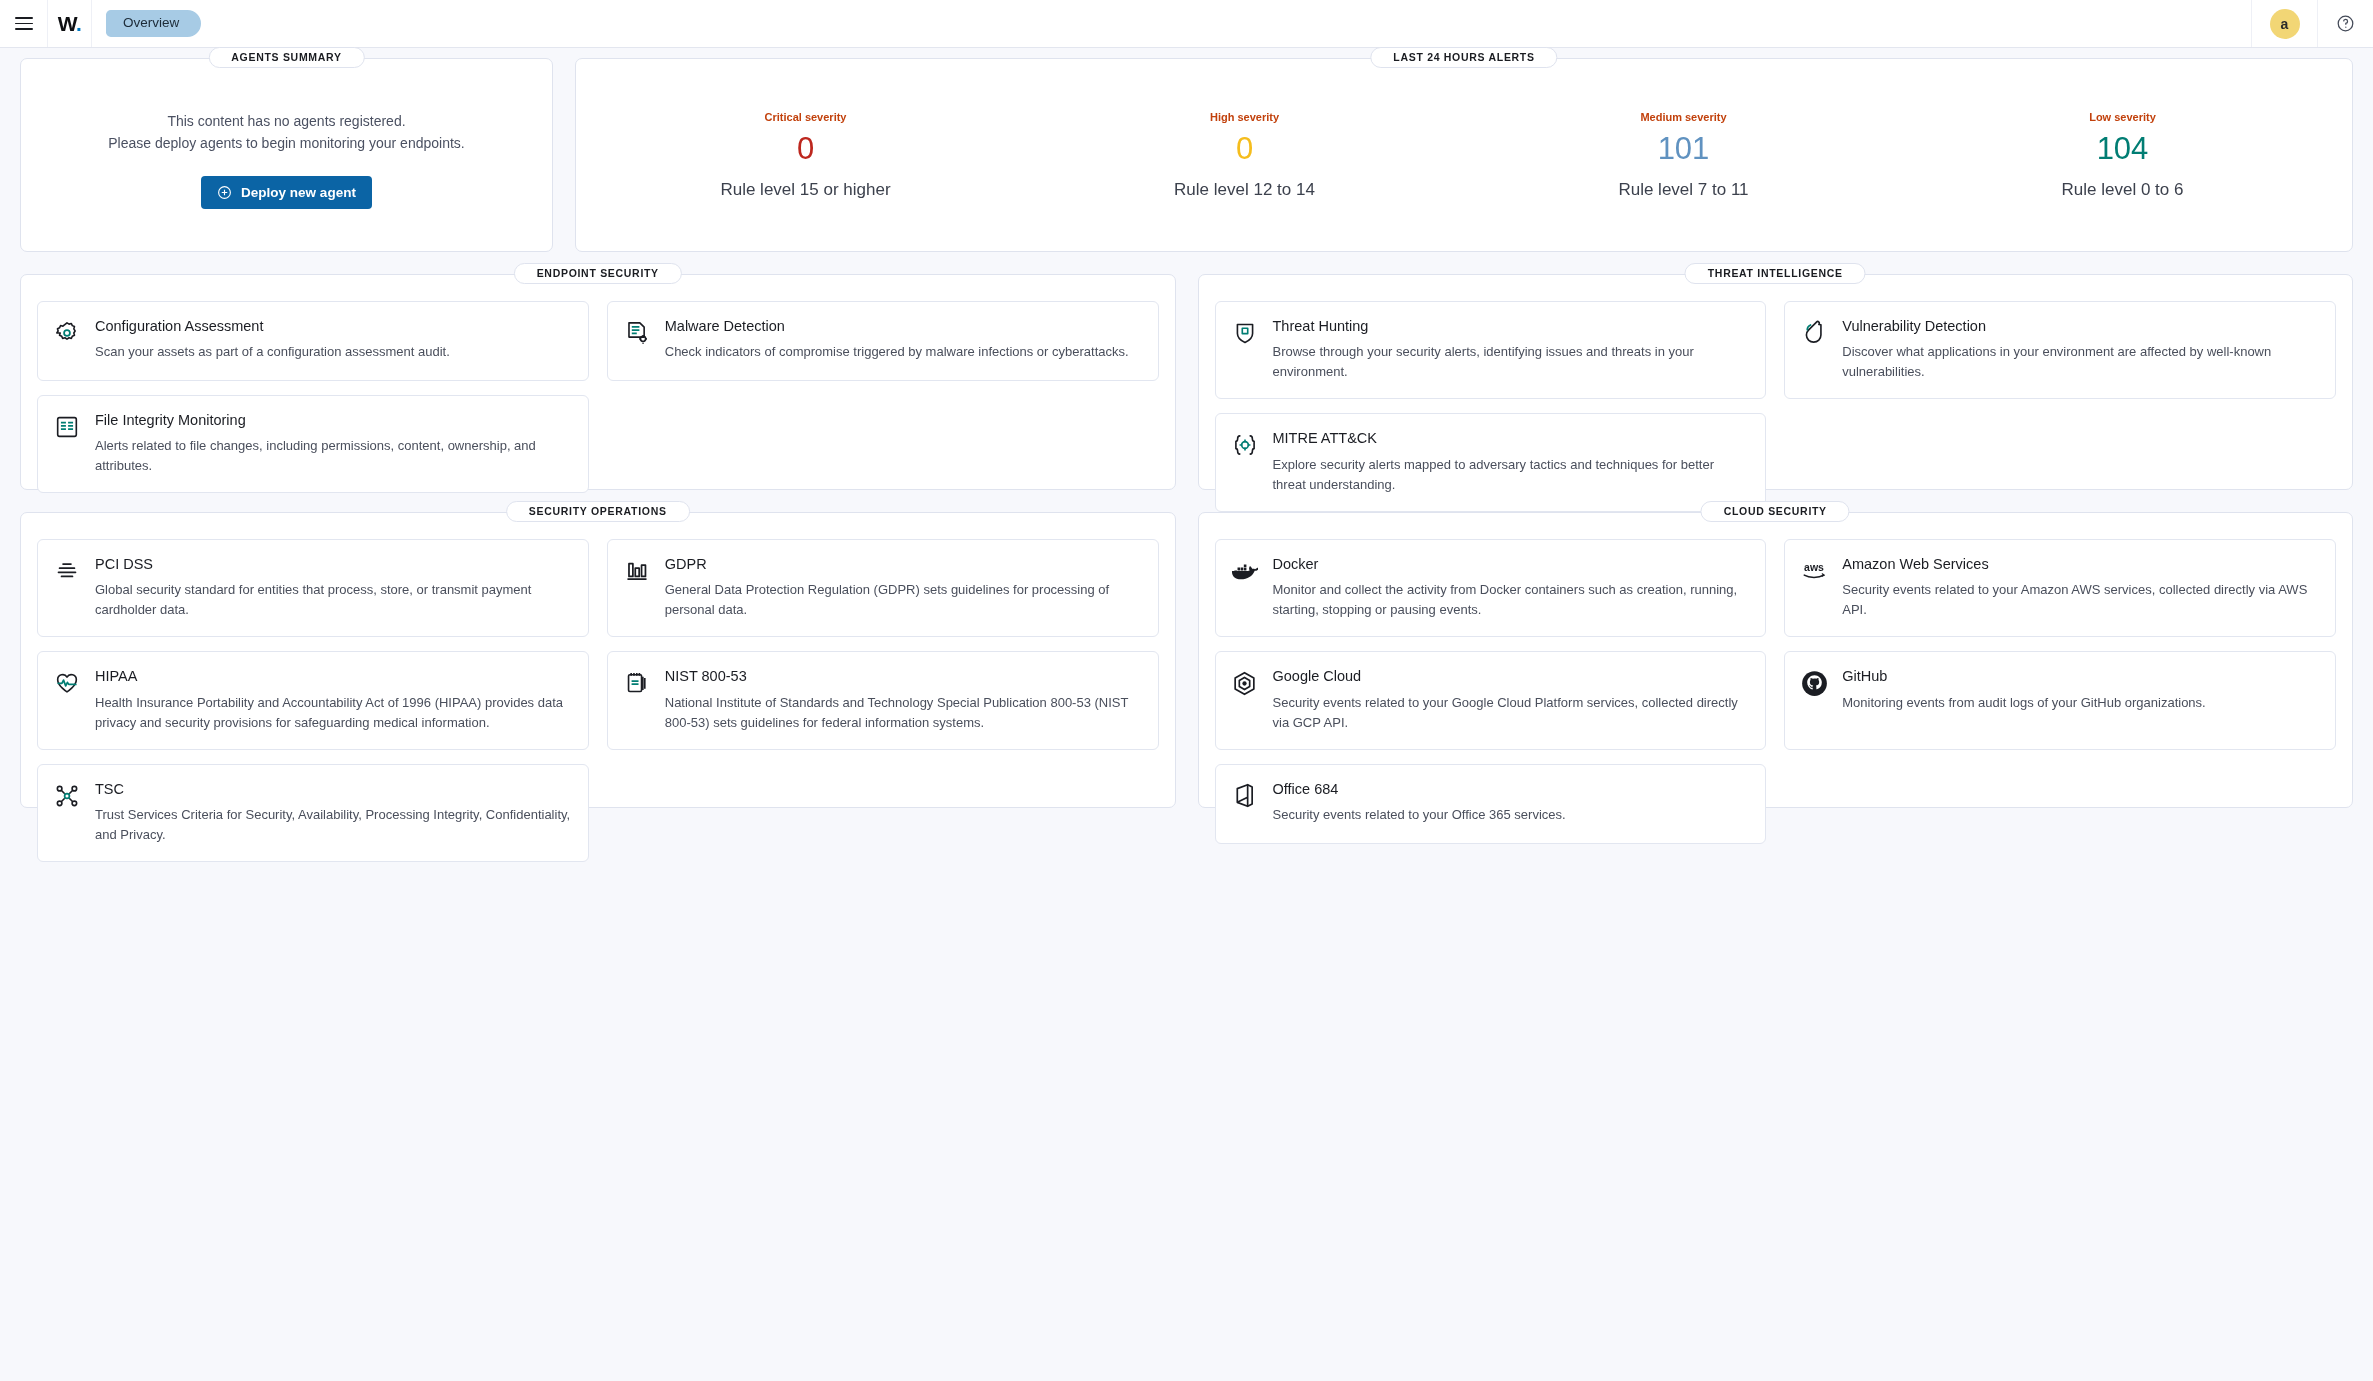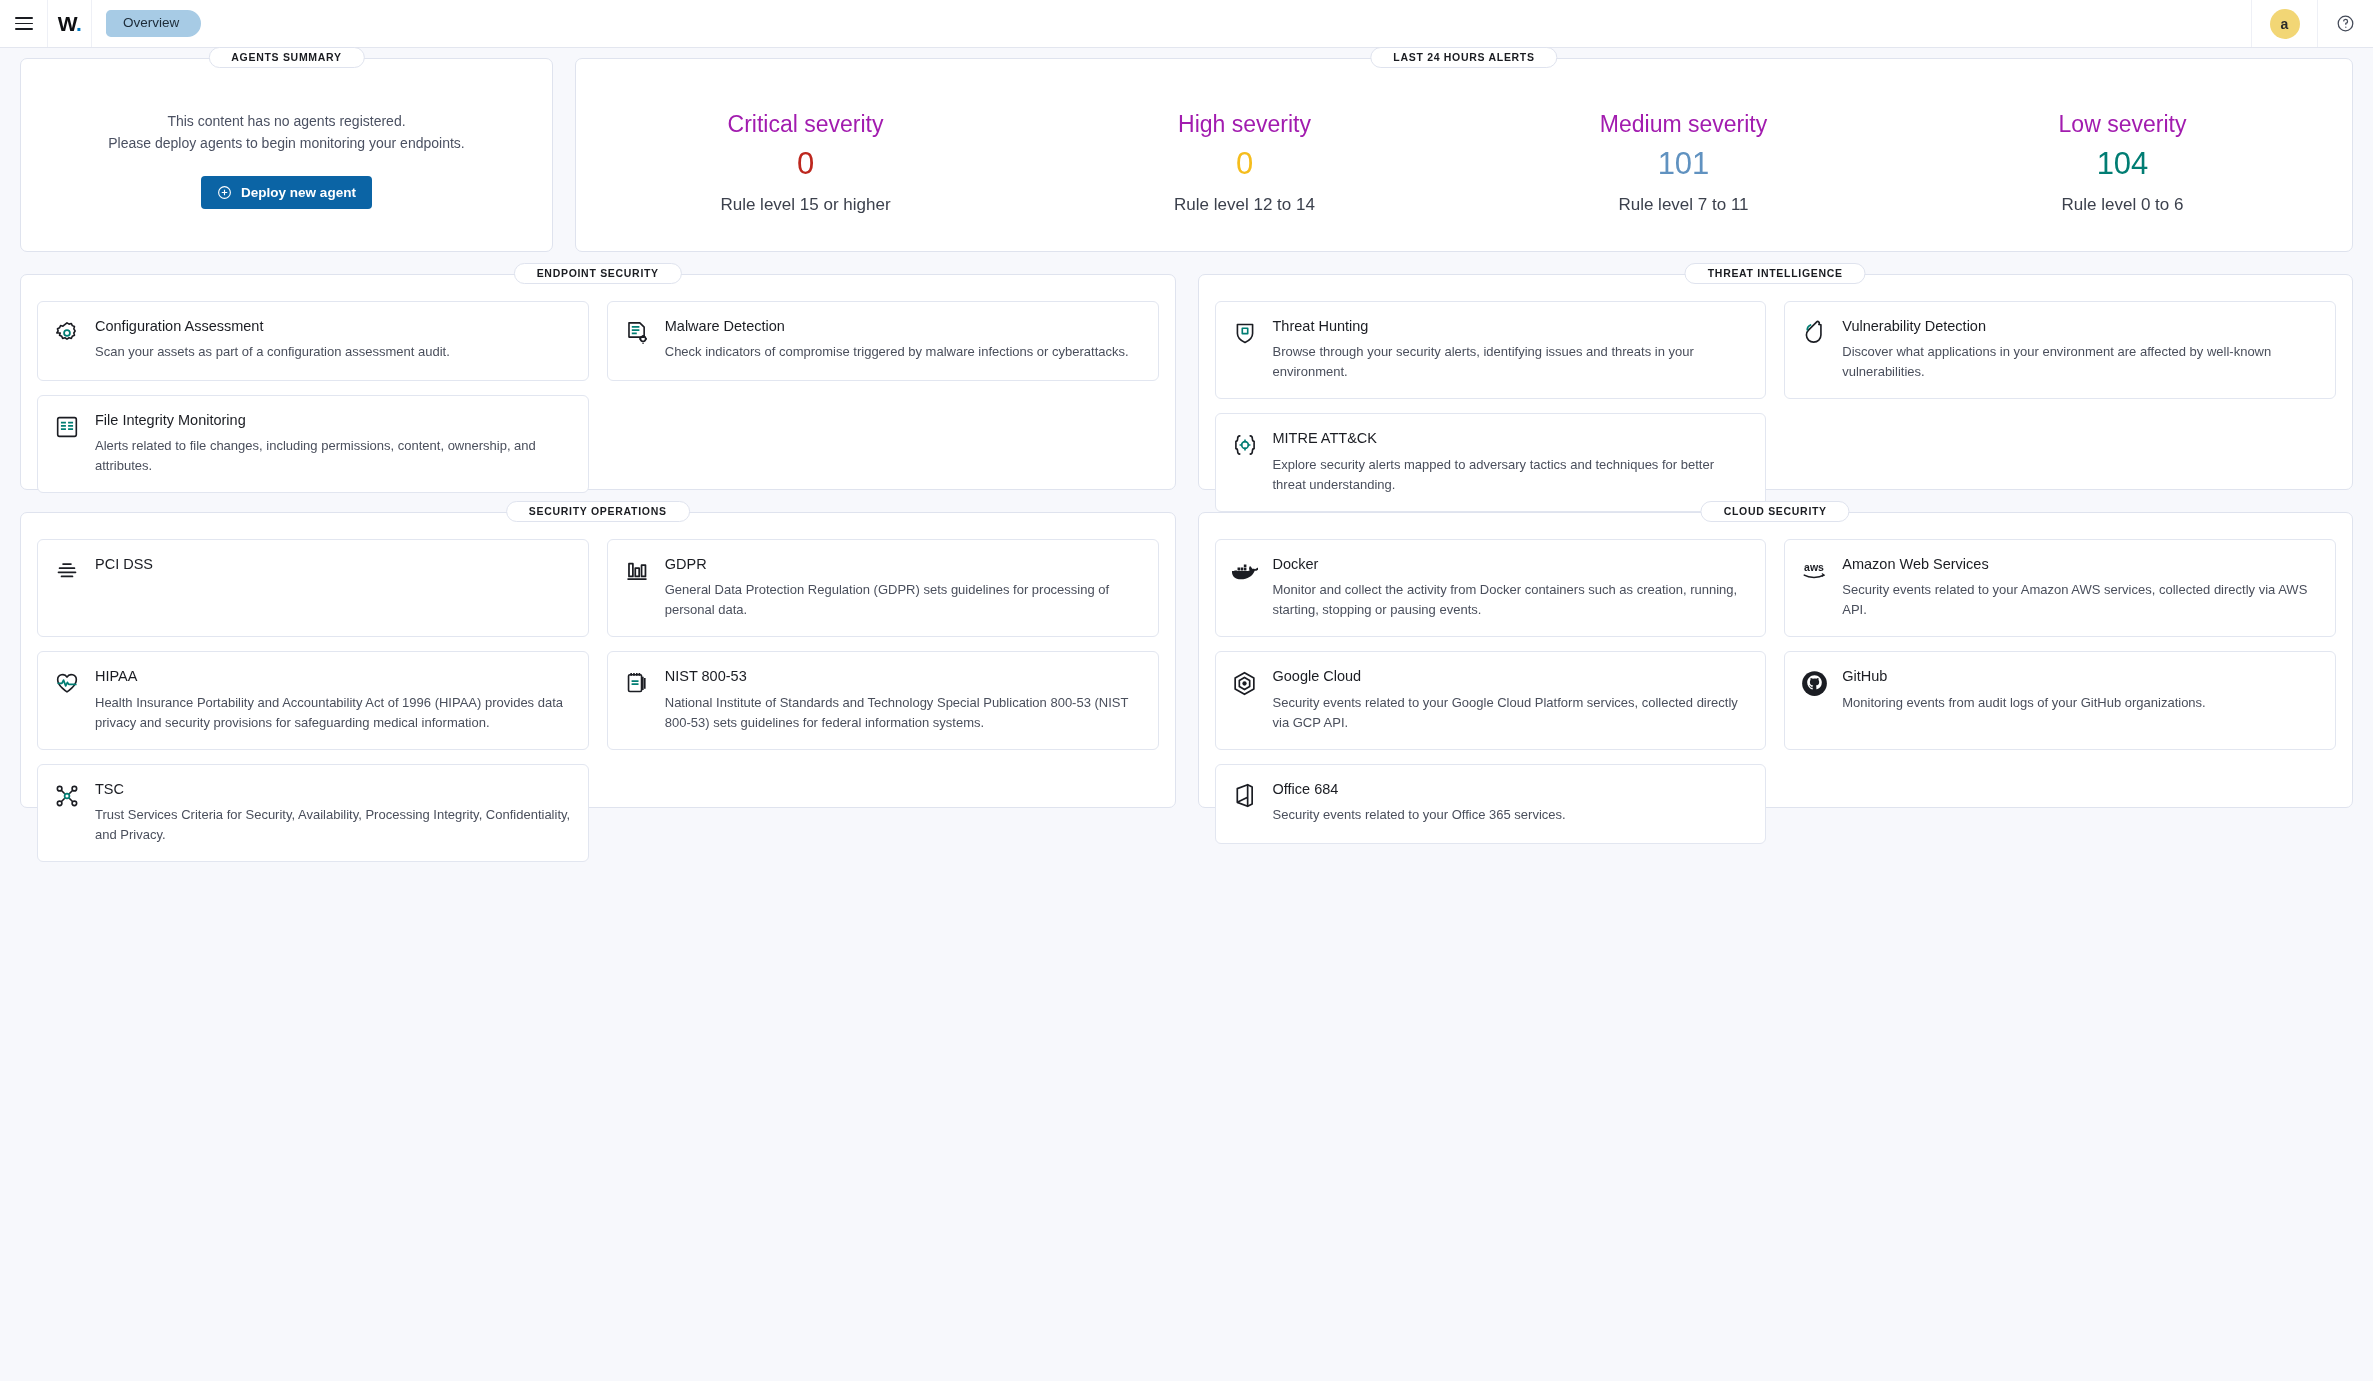--- a/index.html
+++ b/index.html
@@ -62,21 +62,21 @@
     background: #0b64a5; color: #fff; border: none; border-radius: 4px;
     padding: 9px 16px; font-size: 13.5px; font-family: inherit;
     font-weight: 600; cursor: pointer;
   }
   .plus-ic { width: 15px; height: 15px; }
 
   
   .alerts-panel { flex: 1; height: 194px; padding: 26px 10px 0; }
   .alerts-grid { display: flex; height: 100%; }
   .alert-cell { flex: 1; text-align: center; padding-top: 26px; }
-  .alert-title { font-size: 23px; font-weight: 400; color: #a21caf; }
+  .alert-title { font-size: 11px; font-weight: 700; color: #c2410c; }
   .alert-count { font-size: 31px; font-weight: 400; margin-top: 10px; line-height: 1.05; }
   .alert-sub { font-size: 17px; color: #3c414d; margin-top: 14px; }
 
   
   .sec-row { margin-top: 22px; }
   .sec-panel { flex: 1; padding: 26px 16px 18px; }
   .cards { display: flex; flex-wrap: wrap; gap: 14px 18px; }
   .card {
     width: calc(50% - 9px);
     border: 1px solid #e2e6f0; border-radius: 6px;
@@ -282,20 +282,21 @@
       <div class="cards">
 
         <div class="card">
           <span class="card-ic">
             <svg width="26" height="26" viewBox="0 0 24 24" fill="none" stroke="#1b1d23" stroke-width="1.7" stroke-linecap="round">
               <path d="M8.4 5.6h7.2M5.2 9.4h13.6M4.2 13.2h15.6M7 17h10"></path>
             </svg>
           </span>
           <div class="card-txt">
             <div class="card-title">PCI DSS</div>
+            <div class="card-desc">Global security standard for entities that process, store, or transmit payment cardholder data.</div>
           </div>
         </div>
 
         <div class="card">
           <span class="card-ic">
             <svg width="26" height="26" viewBox="0 0 24 24" fill="none" stroke="#1b1d23" stroke-width="1.6" stroke-linecap="round" stroke-linejoin="round">
               <path d="M3.8 19.4h16.4"></path>
               <rect x="4.6" y="5.2" width="3.6" height="11.8"></rect>
               <rect x="10.4" y="9.4" width="3.6" height="7.6"></rect>
               <rect x="16.2" y="6.6" width="3.6" height="10.4"></rect>

